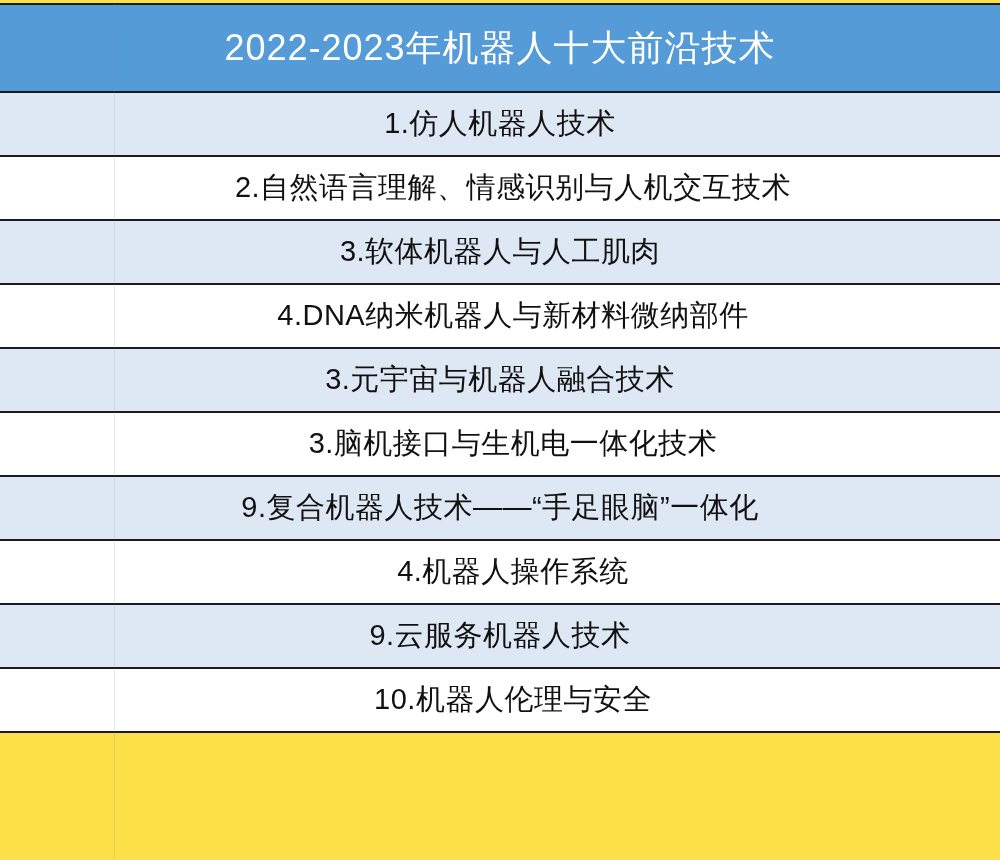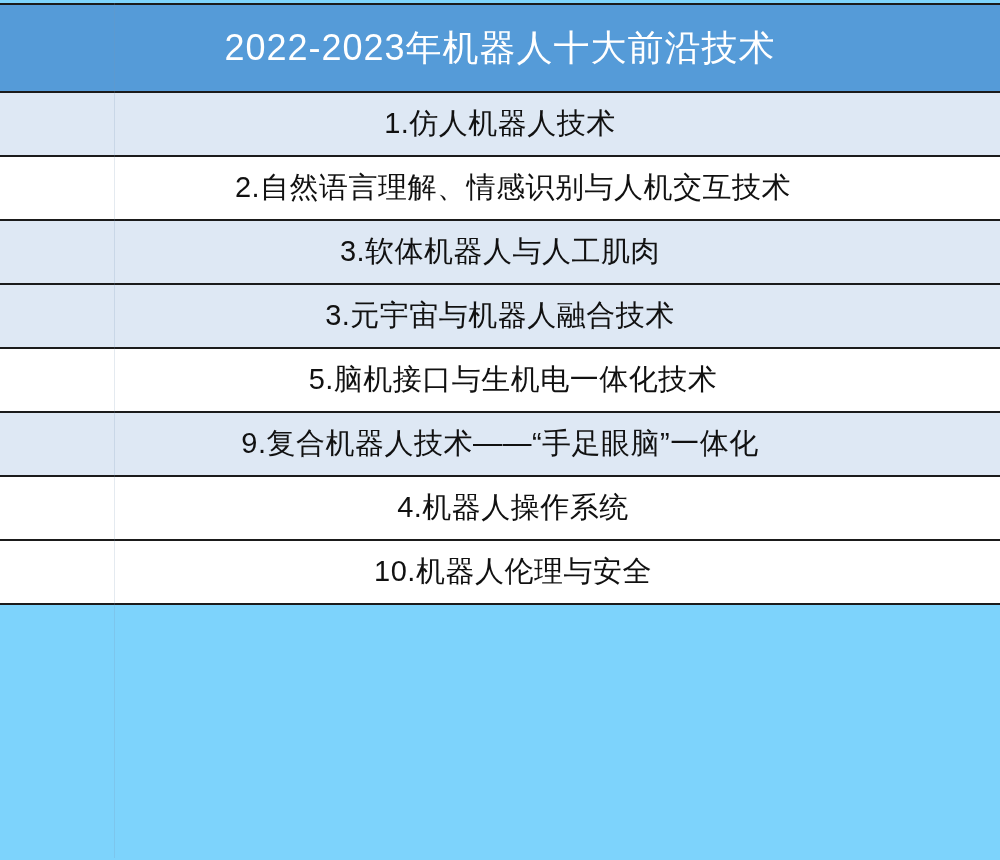--- a/index.html
+++ b/index.html
@@ -14,21 +14,21 @@
     font-family: "Liberation Sans", "DejaVu Sans", sans-serif;
     overflow: hidden;
   }
 
   .table-wrap {
     position: relative;
     width: 1000px;
     height: 860px;
     box-sizing: border-box;
     padding-top: 3px;
-    background: #7dd3fc;
+    background: #fde047;
   }
 
   .tech-table {
     width: 1000px;
     border-collapse: collapse;
     table-layout: fixed;
   }
 
   .tech-table tr {
     height: 64px;
@@ -102,31 +102,37 @@
     <tbody>
       <tr class="row-shaded">
         <td class="row-cell">1.仿人机器人技术</td>
       </tr>
       <tr class="row-plain">
         <td class="row-cell">2.自然语言理解、情感识别与人机交互技术</td>
       </tr>
       <tr class="row-shaded">
         <td class="row-cell">3.软体机器人与人工肌肉</td>
       </tr>
+      <tr class="row-plain">
+        <td class="row-cell">4.DNA纳米机器人与新材料微纳部件</td>
+      </tr>
       <tr class="row-shaded">
         <td class="row-cell">3.元宇宙与机器人融合技术</td>
       </tr>
       <tr class="row-plain">
-        <td class="row-cell">5.脑机接口与生机电一体化技术</td>
+        <td class="row-cell">3.脑机接口与生机电一体化技术</td>
       </tr>
       <tr class="row-shaded">
         <td class="row-cell">9.复合机器人技术——“手足眼脑”一体化</td>
       </tr>
       <tr class="row-plain">
         <td class="row-cell">4.机器人操作系统</td>
+      </tr>
+      <tr class="row-shaded">
+        <td class="row-cell">9.云服务机器人技术</td>
       </tr>
       <tr class="row-plain">
         <td class="row-cell">10.机器人伦理与安全</td>
       </tr>
     </tbody>
   </table>
 
   <div class="vrule"></div>
 </div>
 

